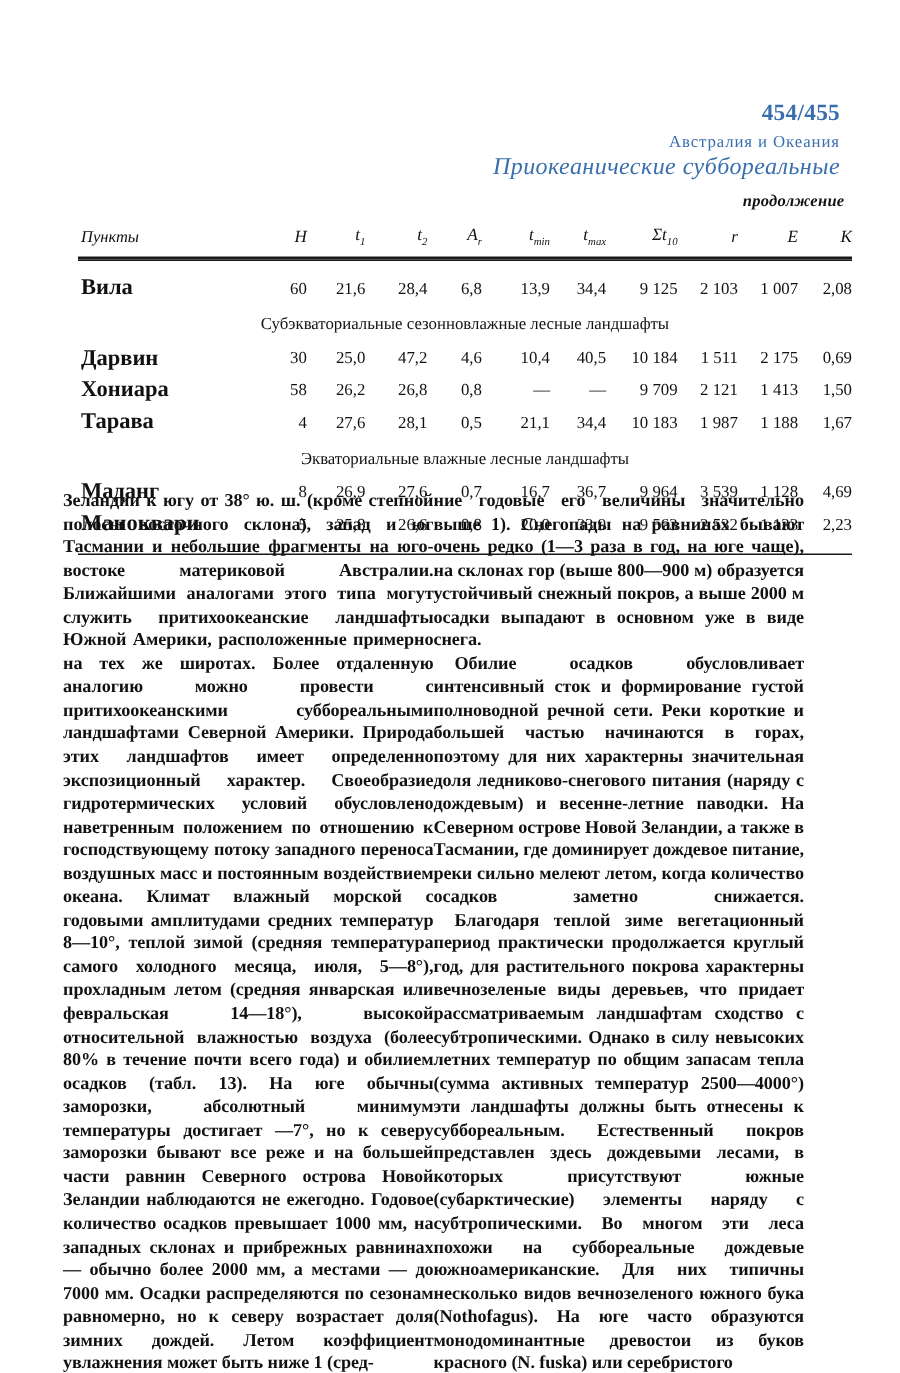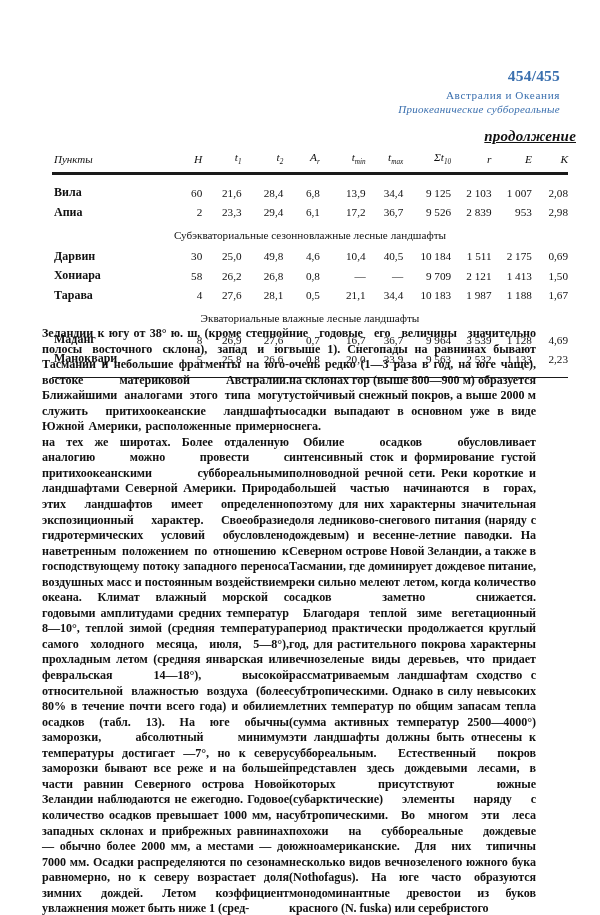--- a/index.html
+++ b/index.html
@@ -38,35 +38,34 @@
     font-size: 15.5px;
     font-weight: bold;
     letter-spacing: 0.2px;
     margin-bottom: 2px;
   }
   .runhead .region {
     font-size: 11.2px;
     letter-spacing: 0.6px;
   }
   .runhead .subject {
-    font-size: 11px;
+    font-size: 16px;
     font-style: italic;
     letter-spacing: 0.3px;
     line-height: 1.3;
   }
   .contd {
     position: absolute;
-    right: 24px;
+    right: 37px;
     top: 128px;
-    font-size: 15px;
+    font-size: 11px;
     font-style: italic;
     font-weight: bold;
     color: #111;
     letter-spacing: 0.2px;
-    text-decoration: underline;
   }
 
   
   .table-wrap {
     position: absolute;
     left: 52px;
     top: 146px;
     width: 516px;
   }
   table.clim {
@@ -104,21 +103,21 @@
   }
   table.clim tbody td {
     padding: 2.2px 0;
     text-align: right;
     font-size: 11.2px;
     white-space: nowrap;
   }
   table.clim tbody td.place {
     text-align: left;
     font-weight: bold;
-    font-size: 12px;
+    font-size: 15px;
     padding-left: 2px;
   }
   tr.section td {
     text-align: center !important;
     padding: 7px 0 6px 0 !important;
     font-size: 11.2px;
   }
   tr.spacer td { padding: 0; height: 4px; }
 
   
@@ -226,41 +225,28 @@
             <td>21,6</td>
             <td>28,4</td>
             <td>6,8</td>
             <td>13,9</td>
             <td>34,4</td>
             <td>9 125</td>
             <td>2 103</td>
             <td>1 007</td>
             <td>2,08</td>
           </tr>
-          <tr>
-            <td class="place">Апиа</td>
-            <td>2</td>
-            <td>23,3</td>
-            <td>29,4</td>
-            <td>6,1</td>
-            <td>17,2</td>
-            <td>36,7</td>
-            <td>9 526</td>
-            <td>2 839</td>
-            <td>953</td>
-            <td>2,98</td>
-          </tr>
           <tr class="section">
             <td colspan="11">Субэкваториальные сезонновлажные лесные ландшафты</td>
           </tr>
           <tr>
             <td class="place">Дарвин</td>
             <td>30</td>
             <td>25,0</td>
-            <td>49,8</td>
+            <td>47,2</td>
             <td>4,6</td>
             <td>10,4</td>
             <td>40,5</td>
             <td>10 184</td>
             <td>1 511</td>
             <td>2 175</td>
             <td>0,69</td>
           </tr>
           <tr>
             <td class="place">Хониара</td>

